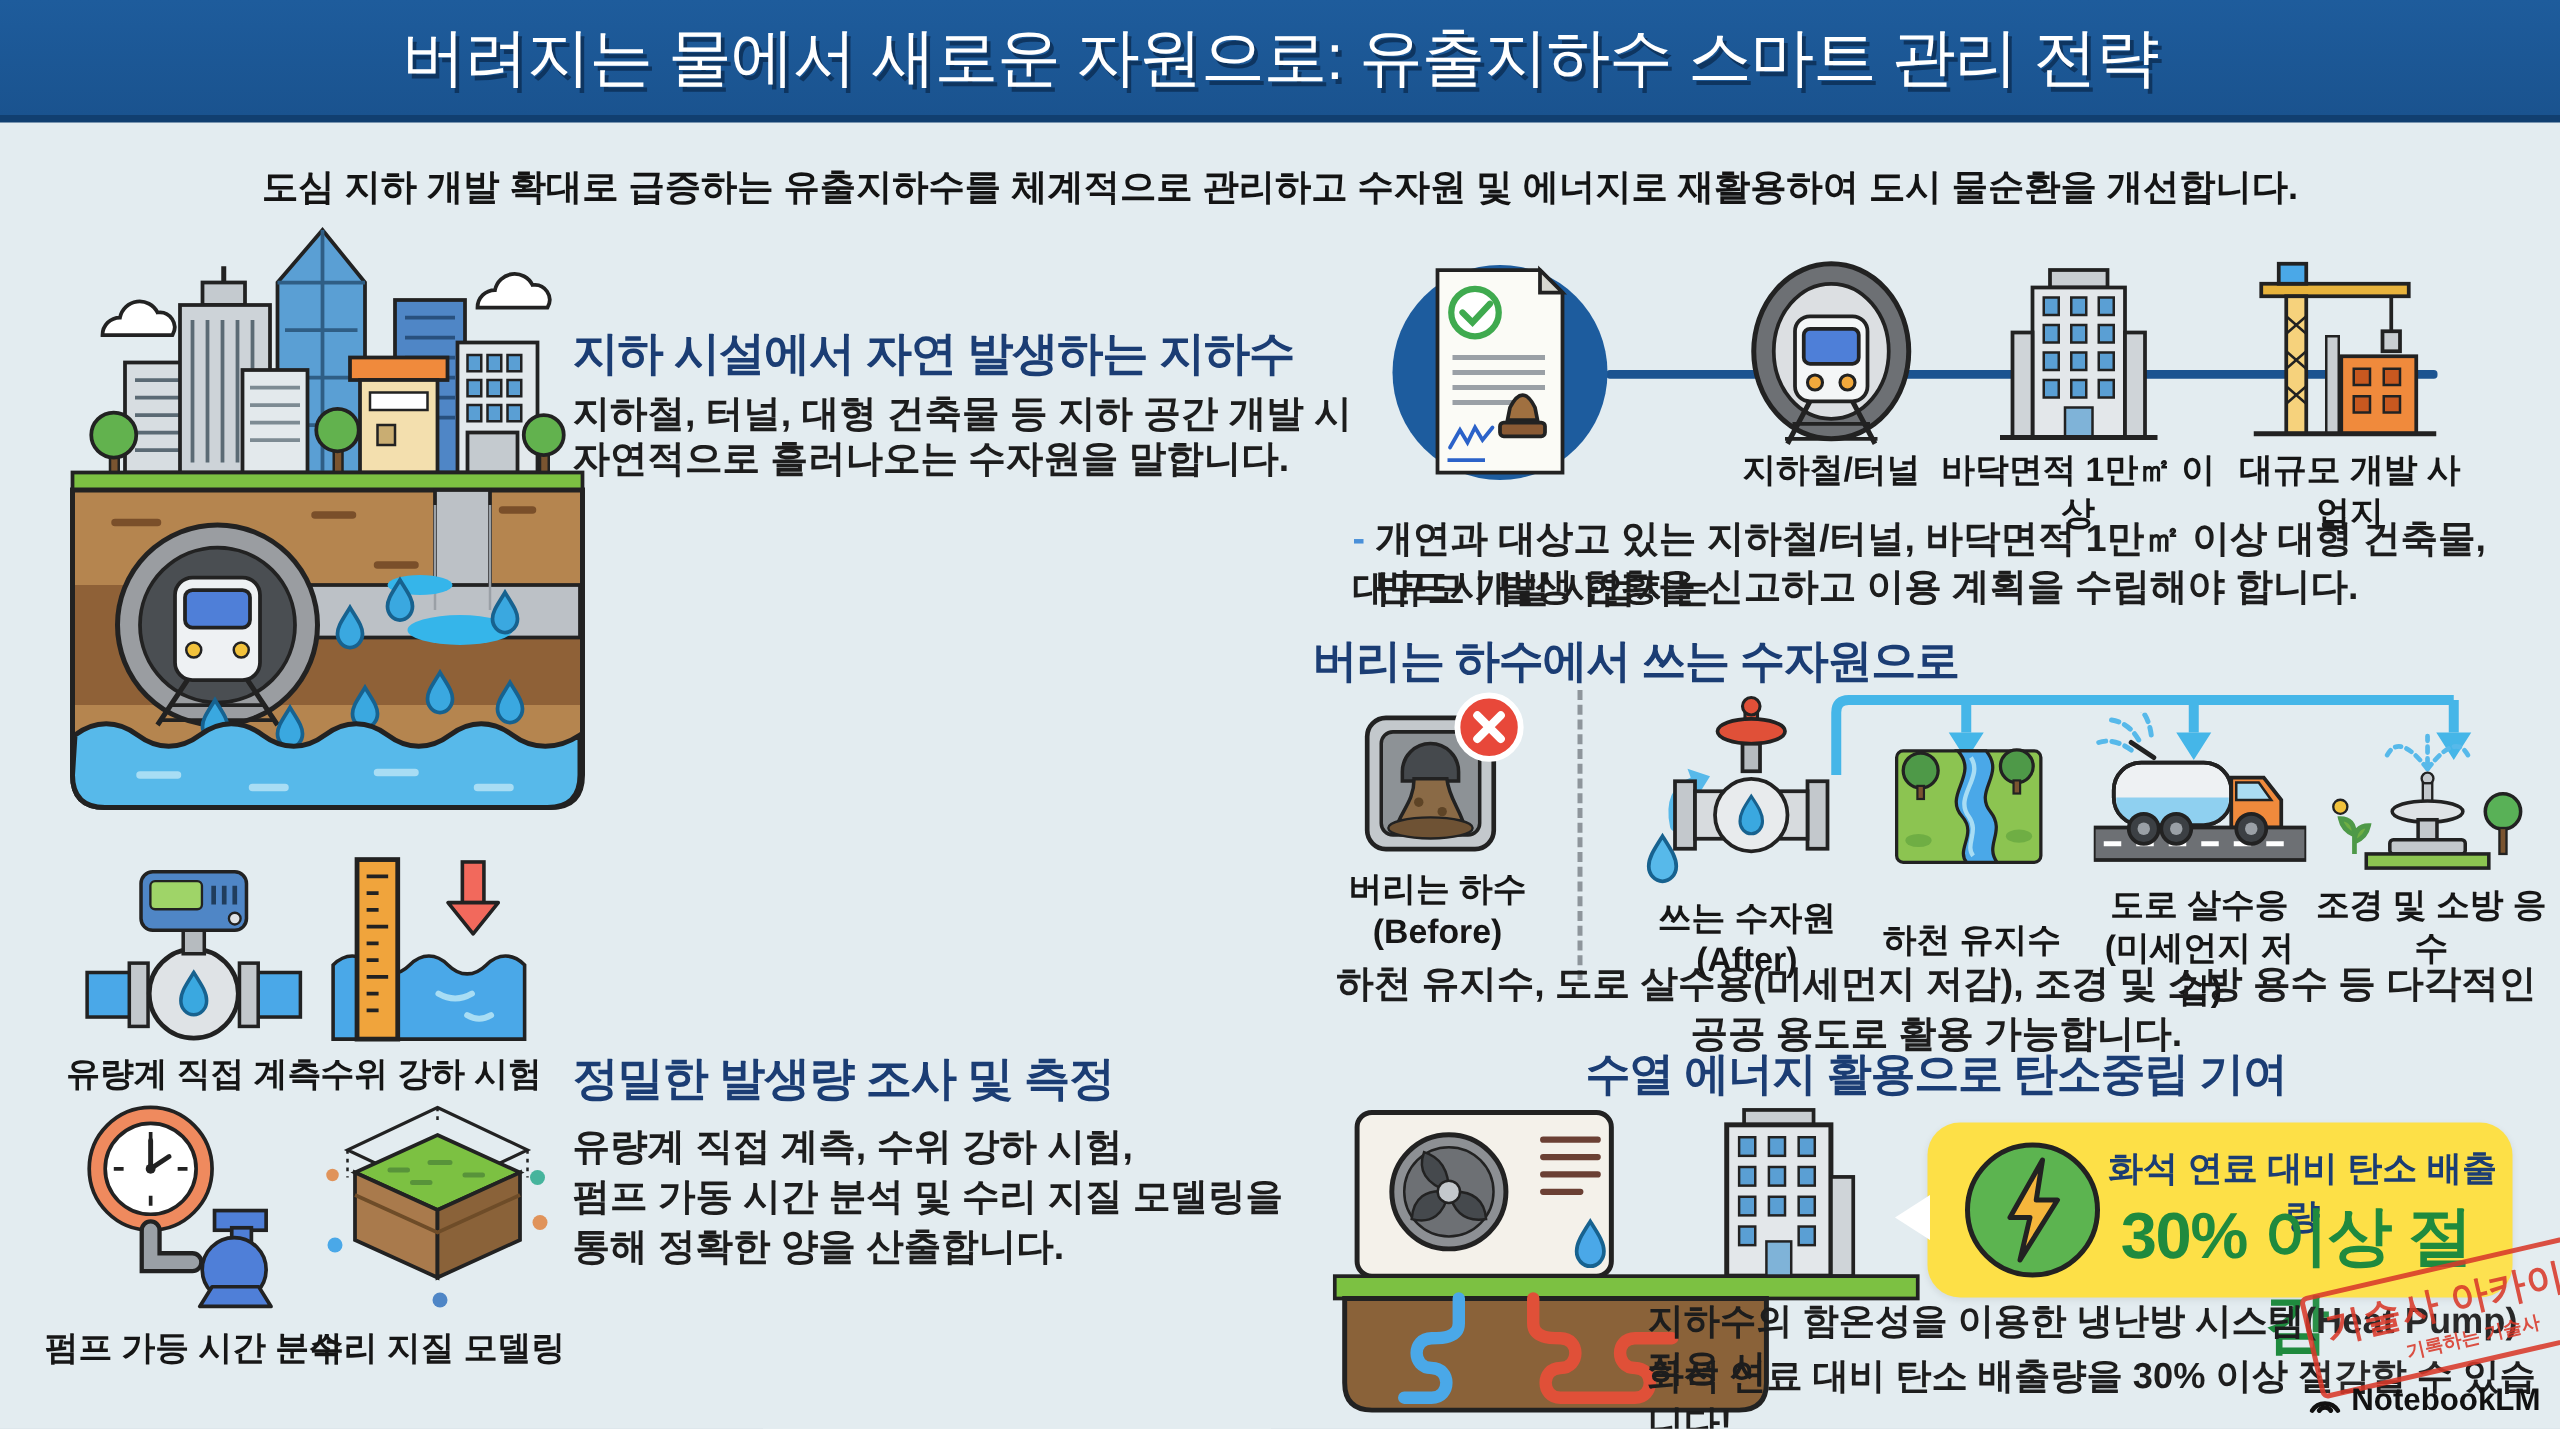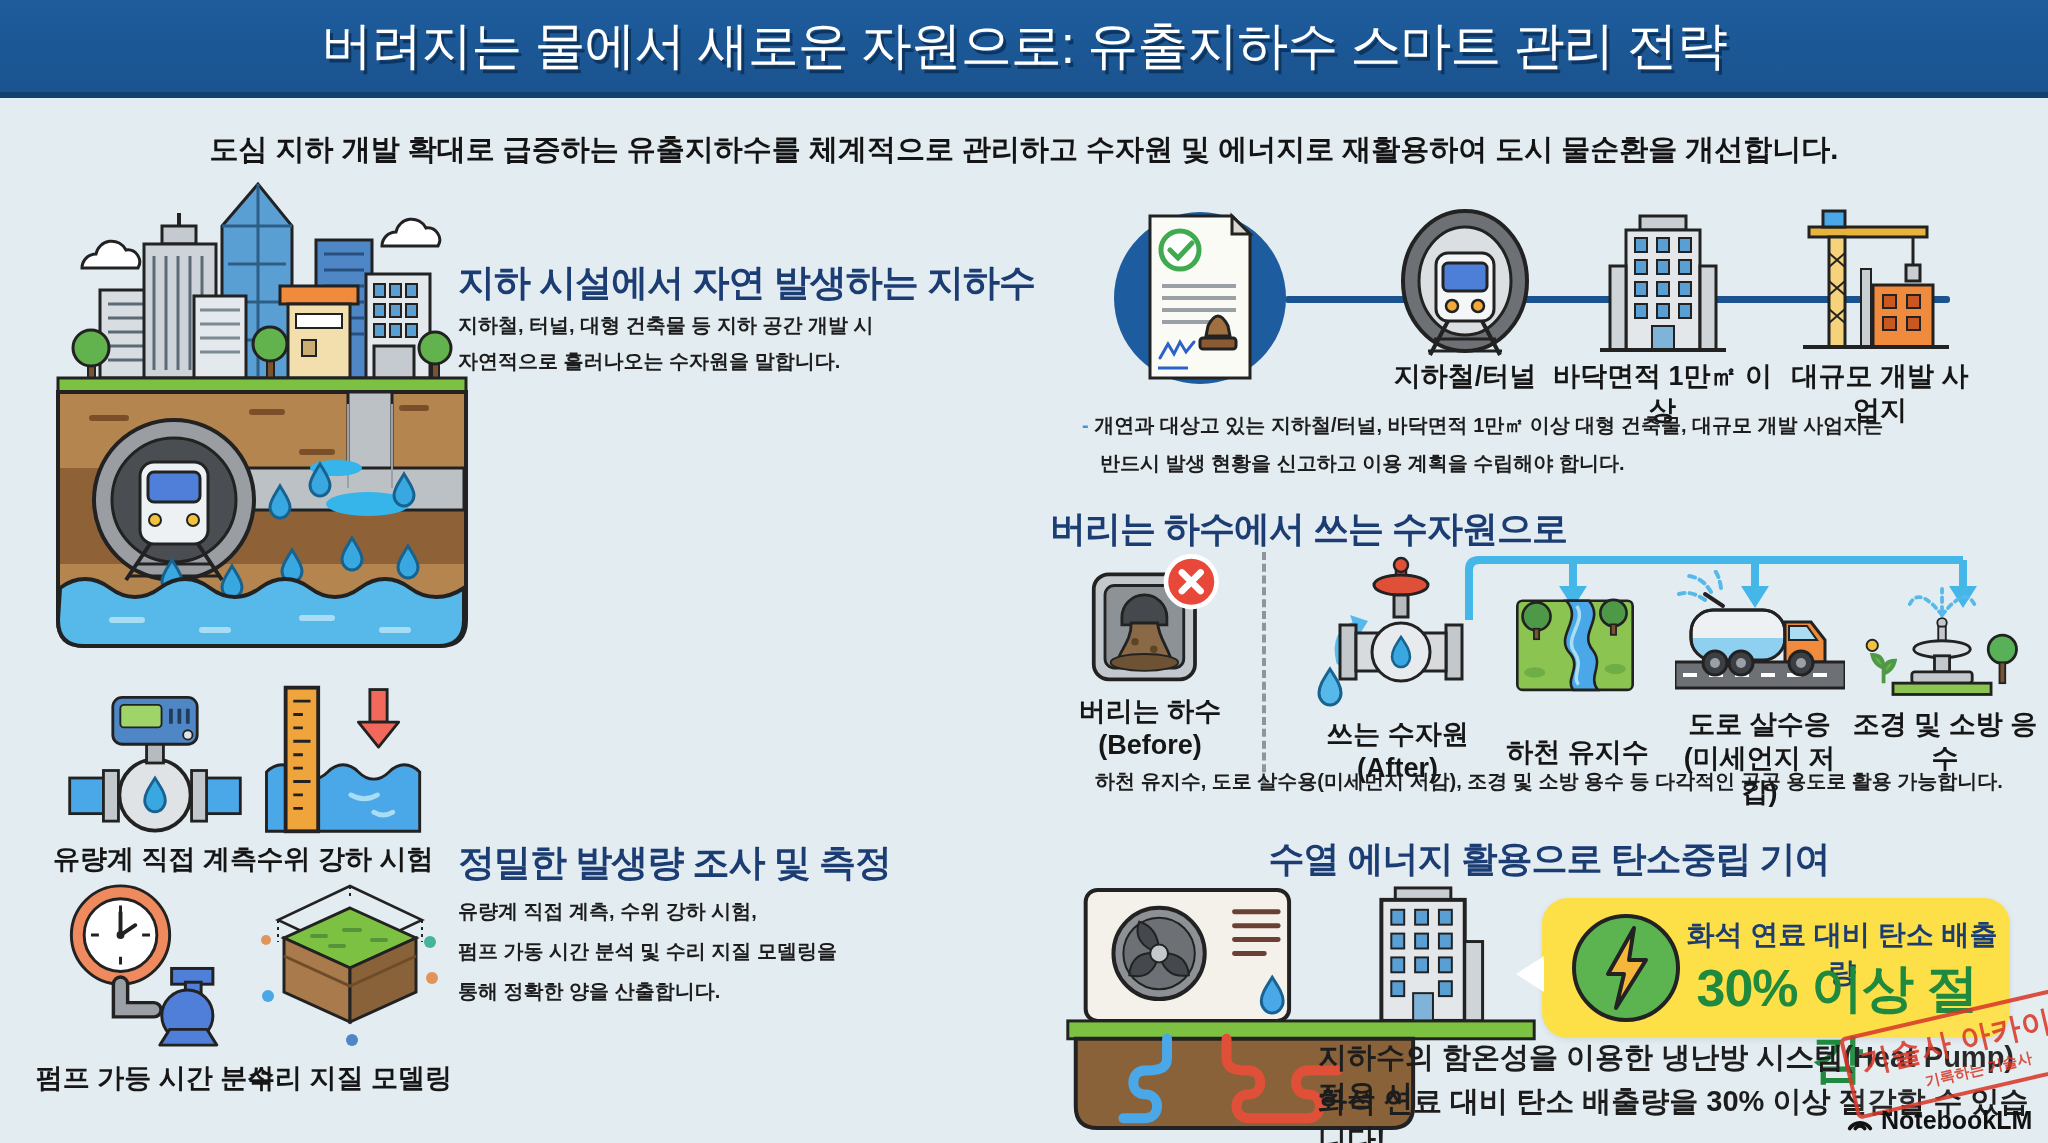--- a/index.html
+++ b/index.html
@@ -5,21 +5,21 @@
   html,body{margin:0;padding:0;}
   body{font-family:"Liberation Sans","DejaVu Sans",sans-serif;background:#c9d4da;}
   #canvas{position:relative;width:2048px;height:1143px;background:#e3ecf0;overflow:hidden;}
   .abs{position:absolute;}
   
   #header{position:absolute;left:0;top:0;width:2048px;height:92px;background:linear-gradient(180deg,#1e5c9c 0%,#1a538f 100%);border-bottom:6px solid #113f70;display:flex;align-items:center;justify-content:center;}
   #header .title{color:#ffffff;font-size:51px;font-weight:400;letter-spacing:-1px;text-shadow:3px 4px 0 #0e3560;}
   .subtitle{position:absolute;left:0;top:130px;width:2048px;text-align:center;font-size:29px;font-weight:800;color:#141414;}
   
   .sec-h{position:absolute;font-size:37px;font-weight:800;color:#1b3d74;letter-spacing:-1px;}
-  .body-t{position:absolute;font-size:20px;font-weight:700;color:#1d1d1d;line-height:1.32;}
+  .body-t{position:absolute;font-size:30px;font-weight:700;color:#1d1d1d;line-height:1.32;}
   .lbl{position:absolute;font-size:27px;font-weight:800;color:#161616;text-align:center;line-height:1.25;}
   
   #connector{position:absolute;left:1285px;top:296px;width:665px;height:7px;background:#1b5390;border-radius:3px;}
   
   #reuse-divider{position:absolute;left:1262px;top:552px;height:232px;border-left:4px dashed #8e959b;}
   
   #bubble{position:absolute;left:1542px;top:898px;width:468px;height:140px;background:#fde047;border-radius:26px;box-shadow:0 2px 6px rgba(0,0,0,.08);}
   #bubble:before{content:"";position:absolute;left:-26px;top:58px;width:0;height:0;border-top:18px solid transparent;border-bottom:18px solid transparent;border-right:28px solid #ffffff;}
   #bubble .b-line1{position:absolute;left:140px;top:18px;width:320px;text-align:center;font-size:28px;font-weight:800;color:#1b3d74;}
   #bubble .b-line2{position:absolute;left:130px;top:56px;width:330px;text-align:center;font-size:52px;font-weight:800;color:#1f8a3e;letter-spacing:-1px;}

